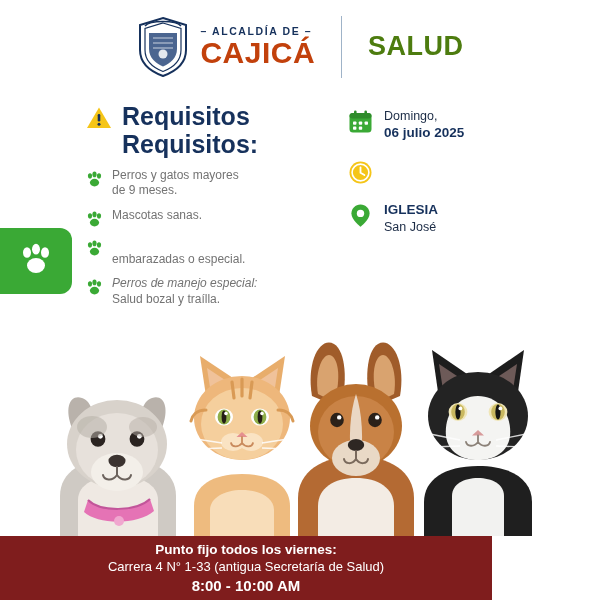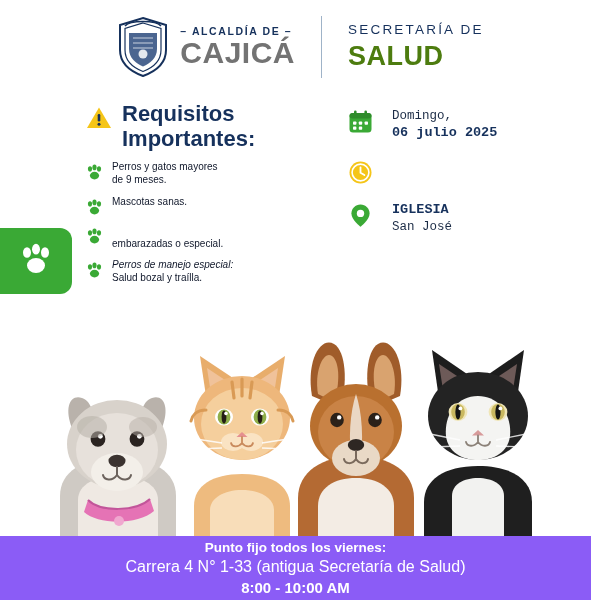--- a/index.html
+++ b/index.html
@@ -19,21 +19,21 @@
     gap: 0;
   }
   .brand-left { display: flex; align-items: center; gap: 10px; }
   .shield { width: 54px; height: 62px; position: relative; flex: none; }
   .brand-text { line-height: 1; }
   .alcaldia-line {
     font-size: 10.5px; letter-spacing: 1.6px; color: #16315c;
     font-weight: bold; white-space: nowrap; margin-bottom: 2px;
   }
   .cajica {
-    font-size: 30px; font-weight: bold; color: #737373; letter-spacing: 0.5px;
+    font-size: 30px; font-weight: bold; color: #c2410c; letter-spacing: 0.5px;
   }
   .divider-v {
     width: 1px; height: 62px; background: #9fb3c8; margin: 0 26px;
   }
   .brand-right { line-height: 1.1; }
   .sec-line {
     font-size: 13.5px; letter-spacing: 2.2px; color: #16315c; font-weight: normal;
     margin-bottom: 4px;
   }
   .salud {
@@ -41,31 +41,31 @@
   }
 
   
   .content { display: flex; padding: 14px 0 0 0; position: relative; }
   .col-left { width: 330px; padding-left: 86px; }
   .col-right { width: 270px; padding-left: 18px; padding-top: 6px; }
 
   .req-title-row { display: flex; align-items: flex-start; gap: 10px; margin-bottom: 10px; }
   .warn-icon { width: 26px; height: 24px; flex: none; margin-top: 4px; }
   .req-title {
-    font-size: 22px; font-weight: bold; color: #16315c; line-height: 1.12;
+    font-size: 25px; font-weight: bold; color: #16315c; line-height: 1.12;
   }
 
   .req-list { list-style: none; }
   .req-item { display: flex; align-items: flex-start; gap: 9px; margin-bottom: 9px; }
   .paw { width: 17px; height: 17px; flex: none; margin-top: 3px; }
-  .req-text { font-size: 10px; color: #0f172a; line-height: 1.28; }
+  .req-text { font-size: 12px; color: #737373; line-height: 1.28; }
   .req-text .em { font-style: italic; font-weight: normal; }
 
   
-  .info-row { display: flex; align-items: flex-start; gap: 19px; margin-bottom: 17px; font-family: Liberation Mono, monospace; }
+  .info-row { display: flex; align-items: flex-start; gap: 11px; margin-bottom: 17px; }
   .info-ico { width: 25px; height: 25px; flex: none; margin-top: 1px; }
   .info-text { font-size: 13.5px; color: #16315c; line-height: 1.25; }
   .info-text .b { font-weight: bold; }
   .info-text .big { font-weight: bold; font-size: 14.5px; }
   .info-text .sm { font-size: 12.5px; font-weight: normal; color: #1b2b45; }
 
   
   .green-tab {
     position: absolute; left: 0; top: 228px;
     width: 72px; height: 66px;
@@ -75,27 +75,27 @@
   }
 
   
   .animals {
     position: absolute; left: 0; top: 300px; width: 600px; height: 236px;
     overflow: hidden;
   }
 
   
   .footer {
-    position: absolute; left: 0; bottom: 0; width: 591px; height: 64px;
-    background: #8b5cf6; color: #ffffff;
+    position: absolute; left: 0; bottom: 0; width: 492px; height: 64px;
+    background: #7f1d1d; color: #ffffff;
     display: flex; flex-direction: column; align-items: center; justify-content: center;
     text-align: center;
   }
   .f1 { font-size: 13.5px; font-weight: bold; line-height: 1.3; }
-  .f2 { font-size: 16px; font-weight: normal; line-height: 1.35; }
+  .f2 { font-size: 13px; font-weight: normal; line-height: 1.35; }
   .f3 { font-size: 15px; font-weight: bold; line-height: 1.3; }
 </style>
 </head>
 <body>
 
 <div class="poster">
 
   <div class="header">
     <div class="brand-left">
       <div class="shield">
@@ -110,39 +110,38 @@
       </div>
       <div class="brand-text">
         <div class="alcaldia-line">– ALCALDÍA DE –</div>
         <div class="cajica">CAJICÁ</div>
       </div>
     </div>
 
     <div class="divider-v"></div>
 
     <div class="brand-right">
-      <div class="sec-line">SECRETARÍA DE</div>
       <div class="salud">SALUD</div>
     </div>
   </div>
 
   <div class="content">
 
     <div class="col-left">
       <div class="req-title-row">
         <div class="warn-icon">
           <svg viewBox="0 0 26 24" width="26" height="24">
             <path d="M13 1.5 L25 22 L1 22 Z" fill="#f5c518"></path>
             <rect x="11.7" y="8" width="2.6" height="7.5" rx="1.3" fill="#16315c"></rect>
             <circle cx="13" cy="18.3" r="1.5" fill="#16315c"></circle>
           </svg>
         </div>
         <div class="req-title">
           <span>Requisitos</span><br>
-          <span>Importantes:</span>
+          <span>Requisitos:</span>
         </div>
       </div>
 
       <ul class="req-list">
         <li class="req-item">
           <span class="paw">
             <svg viewBox="0 0 17 17" width="17" height="17">
               <ellipse cx="4" cy="5" rx="2.1" ry="2.7" fill="#3aa935"></ellipse>
               <ellipse cx="8.5" cy="3.4" rx="2.1" ry="2.8" fill="#3aa935"></ellipse>
               <ellipse cx="13" cy="5" rx="2.1" ry="2.7" fill="#3aa935"></ellipse>

